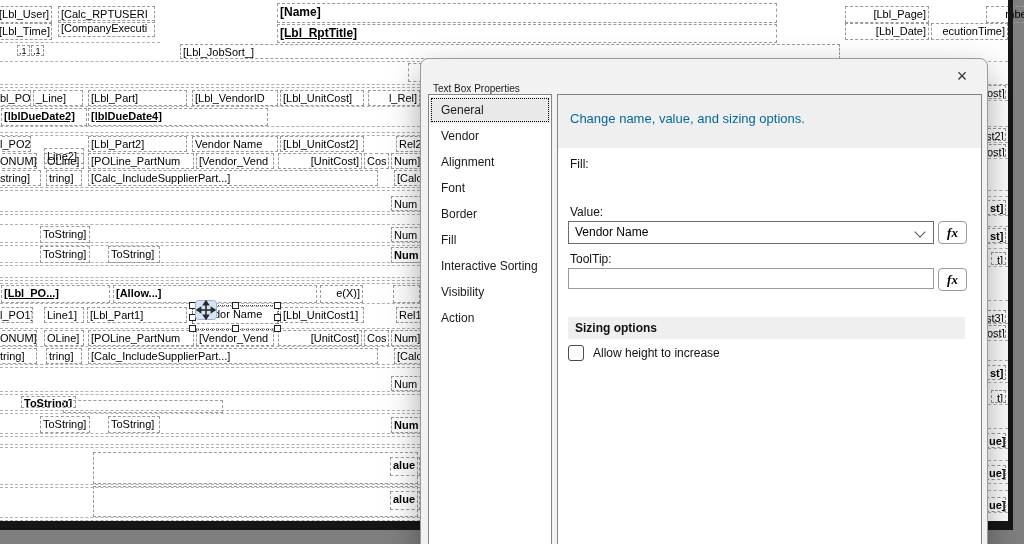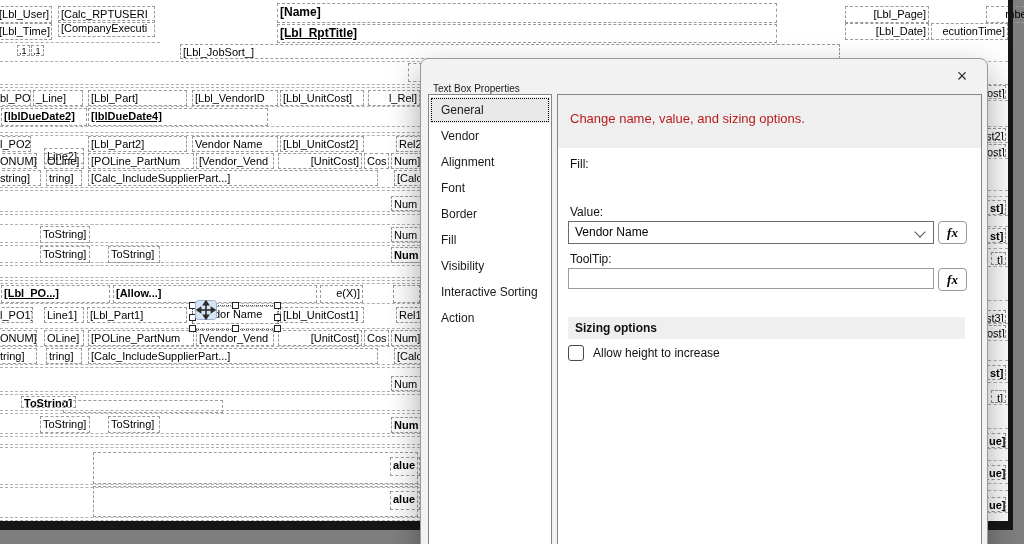--- a/index.html
+++ b/index.html
@@ -25,21 +25,21 @@
   #dialog{position:absolute;left:420px;top:58px;width:568px;height:502px;background:#f2f2f2;
           border:1px solid #9a9a9a;border-radius:8px 8px 0 0;box-shadow:0 14px 34px rgba(0,0,0,.35);z-index:10;box-sizing:border-box;}
   .dlg-title{position:absolute;left:12px;top:8px;font-size:10px;color:#1a1a1a;margin-top:16px;}
   .dlg-close{position:absolute;right:12px;top:4px;width:26px;height:26px;text-align:center;line-height:26px;
              font-size:18px;color:#333;cursor:default;}
   #nav{position:absolute;left:7px;top:35px;width:124px;height:470px;background:#fff;border:1px solid #848484;box-sizing:border-box;padding-top:2px;}
   .nav-item{height:26px;line-height:26px;padding-left:11px;font-size:12px;color:#1a1a1a;margin:0 1px;}
   .nav-item.sel{background:#e9e9e9;outline:1px dotted #000;outline-offset:-2px;}
   #content{position:absolute;left:136px;top:35px;width:425px;height:470px;background:#fff;border:1px solid #848484;box-sizing:border-box;}
   .content-head{position:absolute;left:0;top:0;width:100%;height:53px;background:#efefef;
-                font-size:13px;color:#b91c1c;padding:16px 0 0 12px;box-sizing:border-box;}
+                font-size:13px;color:#0369a1;padding:16px 0 0 12px;box-sizing:border-box;}
   .lbl{position:absolute;left:12px;font-size:12px;color:#111;}
   .txt{position:absolute;left:10px;height:21px;border:1px solid #9b9b9b;background:#fff;
        font-family:"Liberation Sans",sans-serif;font-size:12px;color:#000;padding:0 5px;box-sizing:border-box;outline:none;}
   .combo{position:absolute;left:10px;top:126px;width:366px;height:23px;border:1px solid #6b6b6b;background:#fff;
          font-size:12px;line-height:21px;padding:0 6px;box-sizing:border-box;}
   .chev{position:absolute;right:9px;top:6px;width:7px;height:7px;border-right:1.5px solid #555;border-bottom:1.5px solid #555;transform:rotate(45deg);}
   .fxbtn{position:absolute;left:380px;width:29px;height:23px;border:1px solid #9a9a9a;border-radius:4px;background:#fff;
          font-family:"Liberation Serif",serif;font-style:italic;font-weight:bold;font-size:13px;color:#000;padding:0;line-height:21px;}
   .sizing-head{position:absolute;left:10px;top:222px;width:397px;height:22px;background:#efefef;
                font-weight:bold;font-size:12px;line-height:22px;padding-left:7px;box-sizing:border-box;color:#111;}
@@ -231,22 +231,22 @@
   <div id="dialog">
     <div class="dlg-title">Text Box Properties</div>
     <div class="dlg-close">×</div>
     <div id="nav">
         <div class="nav-item sel">General</div>
         <div class="nav-item">Vendor</div>
         <div class="nav-item">Alignment</div>
         <div class="nav-item">Font</div>
         <div class="nav-item">Border</div>
         <div class="nav-item">Fill</div>
+        <div class="nav-item">Interactive Sorting</div>
         <div class="nav-item">Visibility</div>
-        <div class="nav-item">Interactive Sorting</div>
         <div class="nav-item">Action</div>
       </div>
     <div id="content">
       <div class="content-head">Change name, value, and sizing options.</div>
       <label class="lbl" style="top:62px">Fill:</label>
       <label class="lbl" style="top:110px">Value:</label>
       <div class="combo">
         <span>Vendor Name</span>
         <span class="chev"></span>
       </div>

